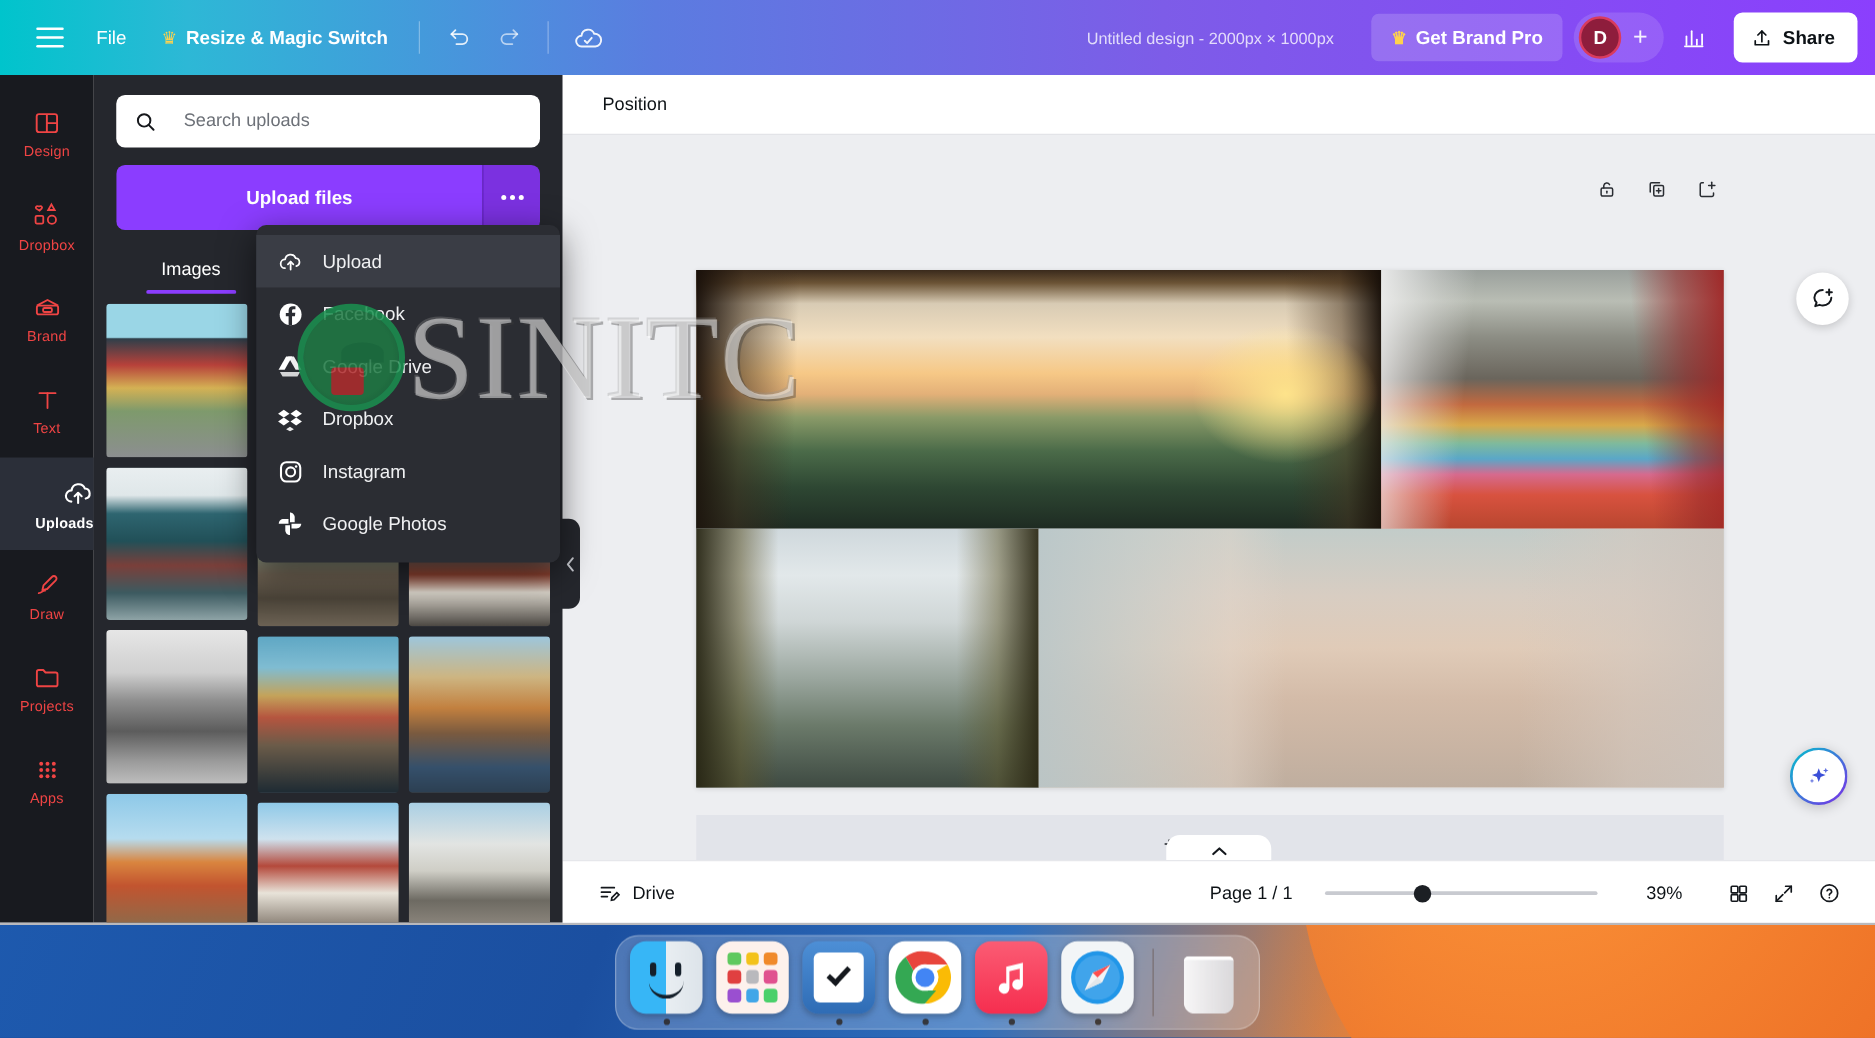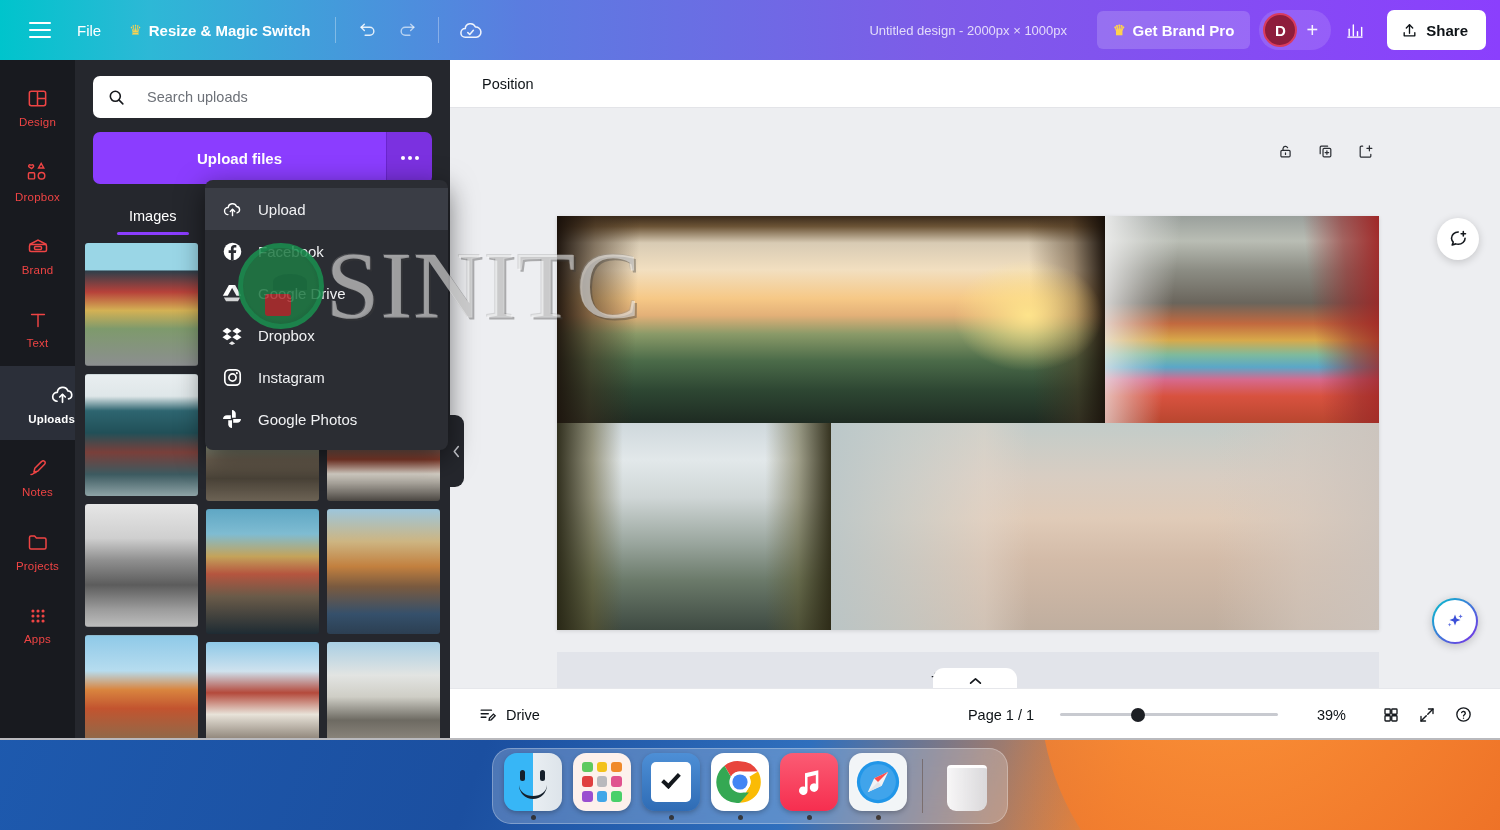--- a/index.html
+++ b/index.html
@@ -444,21 +444,21 @@
           <path d="M12 19.5v-7.5"></path>
             <path d="M9.3 14.4L12 11.8l2.7 2.6"></path>
         </svg>
         <span class="rail-label">Uploads</span>
       </div>
       <div class="rail-item">
         <svg width="24" height="24" viewBox="0 0 24 24" fill="none" stroke="currentColor" stroke-width="1.5" stroke-linecap="round" stroke-linejoin="round">
           <path d="M18.6 5.4a2 2 0 0 0-2.9 0L8.8 12.3l-.9 3.8 3.8-.9 6.9-6.9a2 2 0 0 0 0-2.9z"></path>
           <path d="M5 18.5c2.5 0 2.5-2 5-2"></path>
         </svg>
-        <span class="rail-label">Notes</span>
+        <span class="rail-label">Draw</span>
       </div>
       <div class="rail-item">
         <svg width="24" height="24" viewBox="0 0 24 24" fill="none" stroke="currentColor" stroke-width="1.5" stroke-linejoin="round">
           <path d="M3.5 7.5a1.5 1.5 0 0 1 1.5-1.5h3.6l1.8 2h8.1a1.5 1.5 0 0 1 1.5 1.5v8a1.5 1.5 0 0 1-1.5 1.5H5a1.5 1.5 0 0 1-1.5-1.5z"></path>
         </svg>
         <span class="rail-label">Projects</span>
       </div>
       <div class="rail-item">
         <svg width="22" height="22" viewBox="0 0 24 24" fill="currentColor">
           <circle cx="6.5" cy="6.5" r="1.7"></circle>

